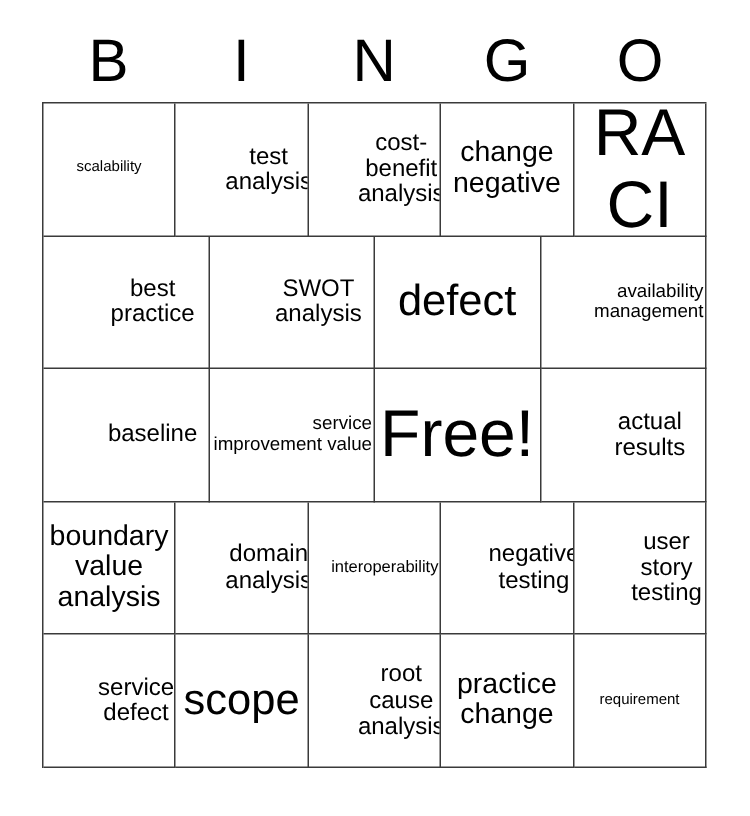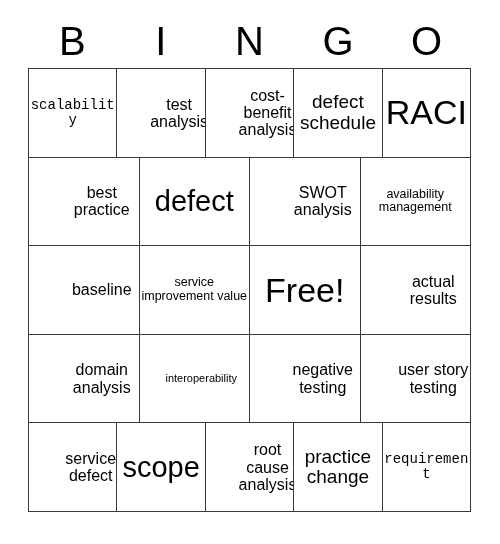--- a/index.html
+++ b/index.html
@@ -60,26 +60,26 @@
     overflow: hidden;
   }
   .cell-text {
     display: block;
     width: 100%;
     line-height: 1.08;
     word-wrap: break-word;
     hyphens: none;
   }
   
-  .fs-xxl { font-size: 34px; }
+  .fs-xxl { font-size: 44px; }
   .fs-xl  { font-size: 29px; }
   .fs-lg  { font-size: 16px; margin-left: 36px; }
   .fs-md  { font-size: 19px; }
-  .fs-sm  { font-size: 14px; font-family: Liberation Mono, monospace; }
-  .fs-xs  { font-size: 12.5px; }
+  .fs-sm  { font-size: 10px; }
+  .fs-xs  { font-size: 12.5px; text-align: right; }
   .fs-xxs { font-size: 11px; margin-left: 14px; }
 </style>
 </head>
 <body>
 
 <div id="card">
 
   <div id="header-row">
     <div class="header-cell">B</div>
     <div class="header-cell">I</div>
@@ -94,36 +94,36 @@
       <div class="cell">
           <span class="cell-text fs-sm">scalability</span>
         </div>
       <div class="cell">
           <span class="cell-text fs-lg">test analysis</span>
         </div>
       <div class="cell">
           <span class="cell-text fs-lg">cost-benefit analysis</span>
         </div>
       <div class="cell">
-          <span class="cell-text fs-md">defect schedule</span>
+          <span class="cell-text fs-md">change negative</span>
         </div>
       <div class="cell">
           <span class="cell-text fs-xxl">RACI</span>
         </div>
     </div>
 
     <div class="grid-row">
       <div class="cell">
           <span class="cell-text fs-lg">best practice</span>
         </div>
       <div class="cell">
-          <span class="cell-text fs-xl">defect</span>
+          <span class="cell-text fs-lg">SWOT analysis</span>
         </div>
       <div class="cell">
-          <span class="cell-text fs-lg">SWOT analysis</span>
+          <span class="cell-text fs-xl">defect</span>
         </div>
       <div class="cell">
           <span class="cell-text fs-xs">availability management</span>
         </div>
     </div>
 
     <div class="grid-row">
       <div class="cell">
           <span class="cell-text fs-lg">baseline</span>
         </div>
@@ -132,20 +132,23 @@
         </div>
       <div class="cell">
           <span class="cell-text fs-xxl">Free!</span>
         </div>
       <div class="cell">
           <span class="cell-text fs-lg">actual results</span>
         </div>
     </div>
 
     <div class="grid-row">
+      <div class="cell">
+          <span class="cell-text fs-md">boundary value analysis</span>
+        </div>
       <div class="cell">
           <span class="cell-text fs-lg">domain analysis</span>
         </div>
       <div class="cell">
           <span class="cell-text fs-xxs">interoperability</span>
         </div>
       <div class="cell">
           <span class="cell-text fs-lg">negative testing</span>
         </div>
       <div class="cell">

